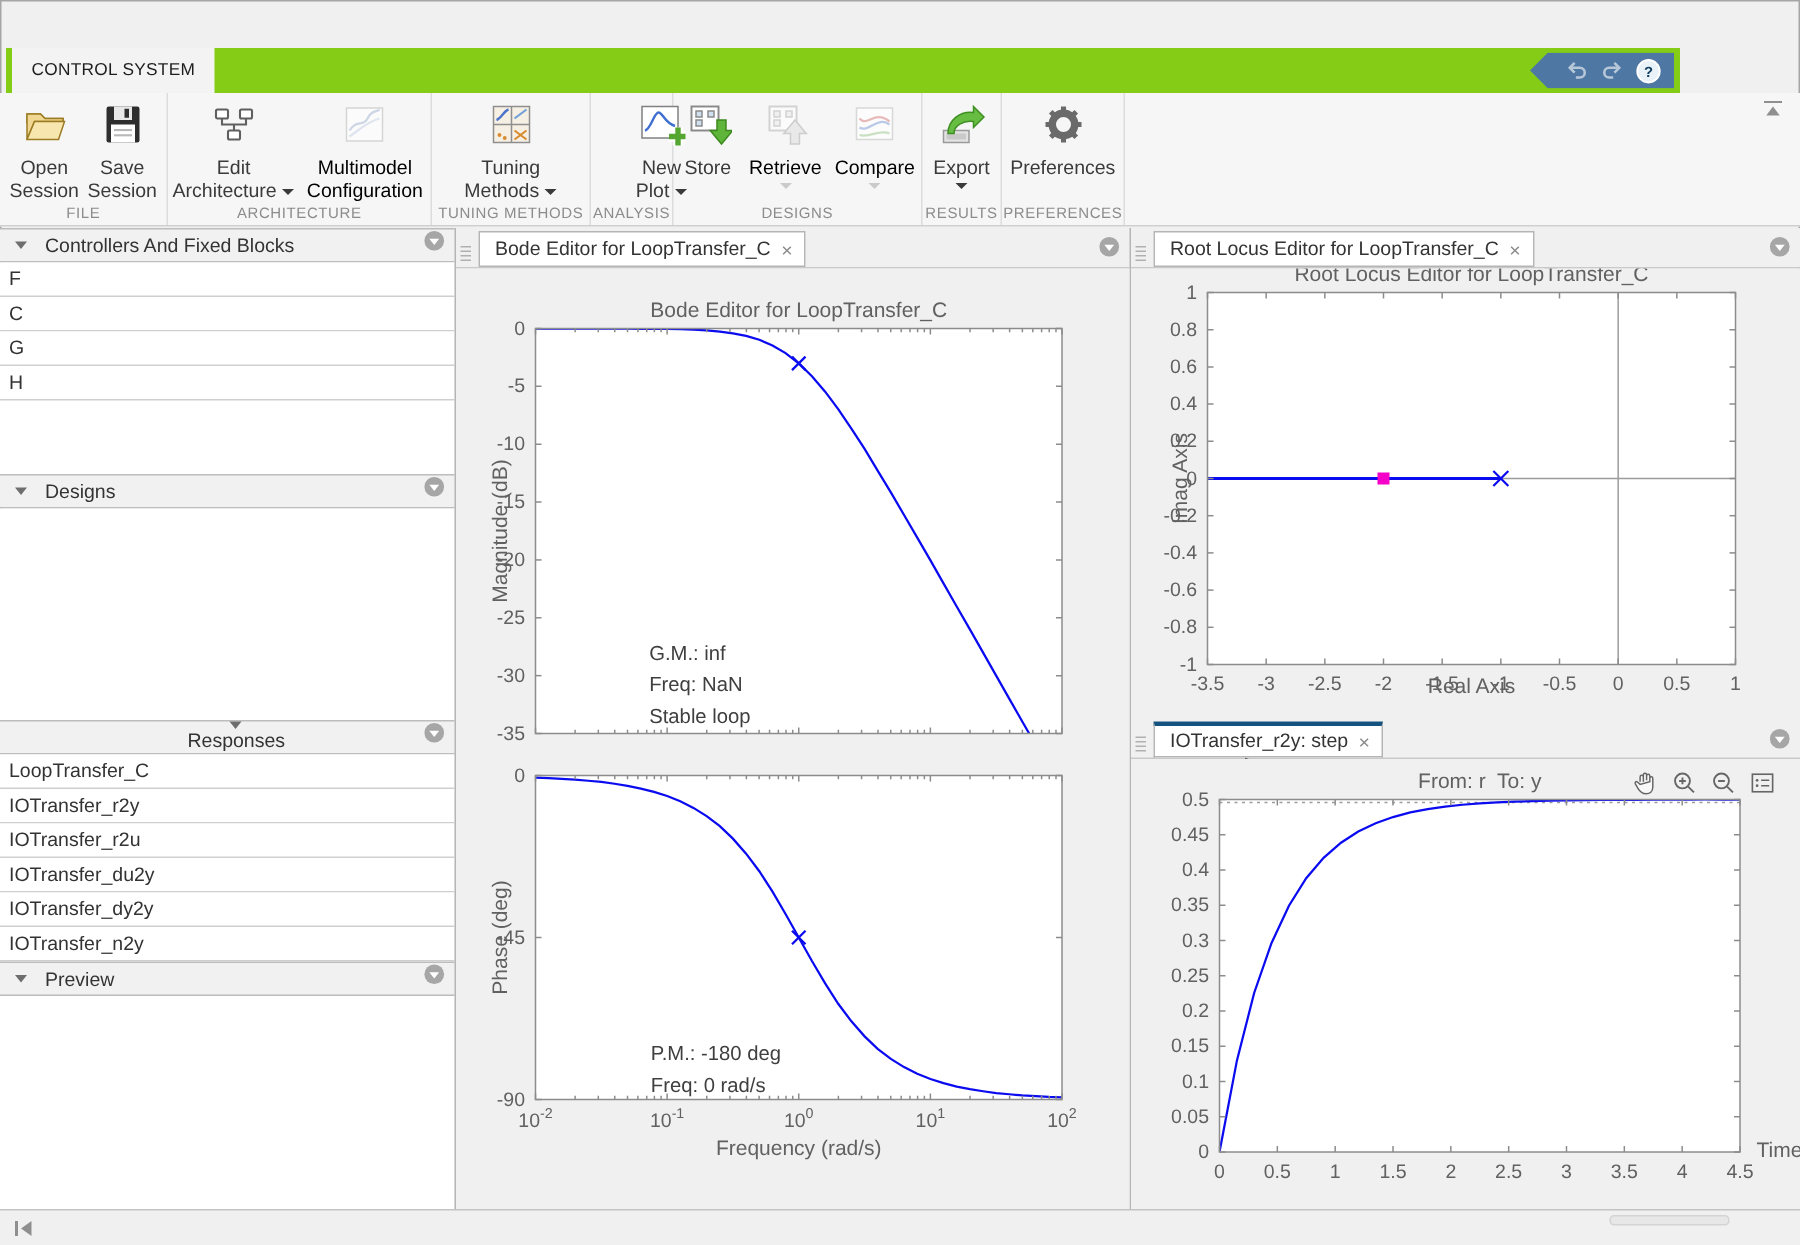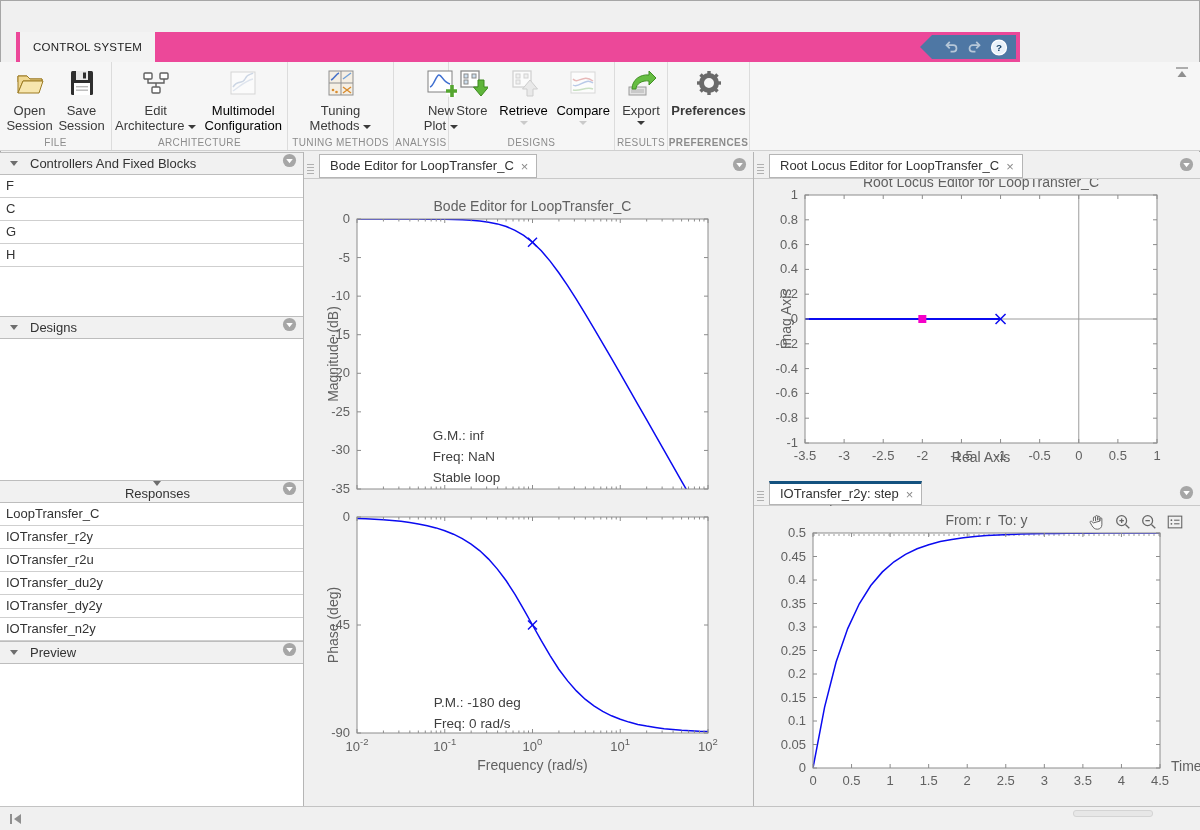--- a/index.html
+++ b/index.html
@@ -6,21 +6,21 @@
   #app{position:relative;width:1200px;height:830px;background:#f0f0f0;
        font-family:"Liberation Sans","DejaVu Sans",sans-serif;overflow:hidden;
        box-shadow:inset 0 0 0 1px #a6a6a6;}
   
   #titlebar{position:absolute;left:0;top:0;width:1200px;height:32px;background:#ffffff;display:flex;align-items:center;}
   #titlebar .logo{margin-left:9px;width:18px;height:16px;display:inline-block;}
   #titlebar .title{margin-left:8px;font-size:13px;color:#4f4f4f;}
   #winbtns{position:absolute;right:0;top:0;height:32px;display:flex;}
   .winbtn{width:45px;height:32px;display:flex;align-items:center;justify-content:center;cursor:default;}
   
-  #band{position:absolute;left:16px;top:32px;width:1004px;height:30px;background:#ec4899;}
+  #band{position:absolute;left:4px;top:32px;width:1116px;height:30px;background:#84cc16;}
   #ribbontab{position:absolute;left:4px;top:0;height:30px;line-height:30px;padding:0 13px;background:#f3f3f3;
              font-size:11.5px;color:#1d1d1d;letter-spacing:.2px;}
   #qat{position:absolute;right:4px;top:3px;height:24px;width:96px;background:#4e77a4;
        clip-path:polygon(12px 0,100% 0,100% 100%,12px 100%,0 50%);
        display:flex;align-items:center;justify-content:flex-end;gap:6px;padding-right:8px;box-sizing:border-box;}
   .qbtn{width:18px;height:18px;display:flex;align-items:center;justify-content:center;}
   
   #toolbar{position:absolute;left:0;top:62px;width:1200px;height:88px;background:#f6f6f6;
            border-bottom:1px solid #cfcfcf;display:flex;}
   .tsection{position:relative;height:88px;border-right:1px solid #dcdcdc;box-sizing:border-box;}
@@ -229,21 +229,21 @@
                 <path d="M7 22c0-9 8-15 17-14l0-4 7 7-7 7 0-4c-7-1-13 3-13 8z" fill="#66bd42" stroke="#3f8f22"></path>
               </svg></span>
             <div class="tlabel">Export</div>
             <div class="caret-row">
               <span class="caret" style="margin-left: 0px;"></span>
             </div>
           </div>
         </div>
         <div class="slabel">RESULTS</div>
       </div>
-      <div class="tsection" style="width: 82px; font-weight: bold;">
+      <div class="tsection" style="width: 82px;">
         <div class="titems">
           <div class="titem" style="width: 78px;">
             <span><svg class="ticon" viewBox="0 0 32 32">
                 <g stroke="#6a6a6a" stroke-width="3.4">
                   <line x1="16" y1="4" x2="16" y2="9"></line>
                   <line x1="16" y1="23" x2="16" y2="28"></line>
                   <line x1="4" y1="16" x2="9" y2="16"></line>
                   <line x1="23" y1="16" x2="28" y2="16"></line>
                   <line x1="7.5" y1="7.5" x2="11" y2="11"></line>
                   <line x1="21" y1="21" x2="24.5" y2="24.5"></line>

